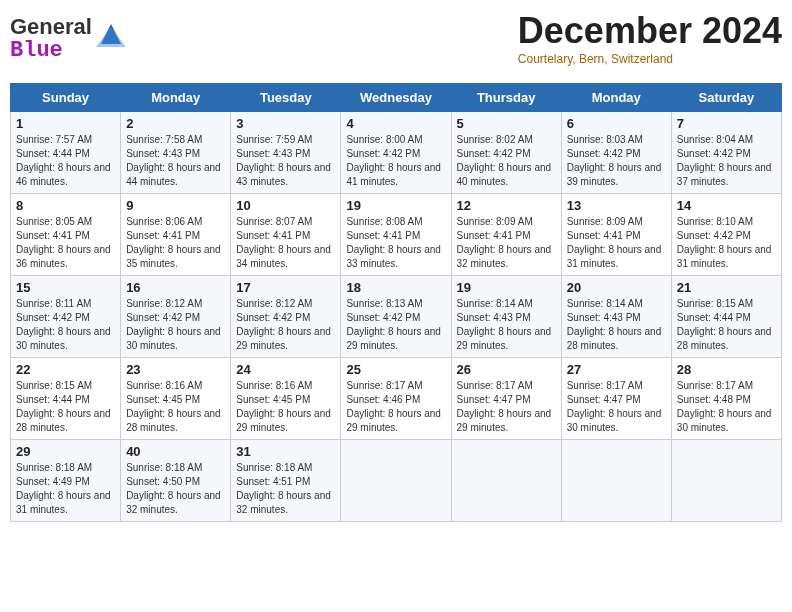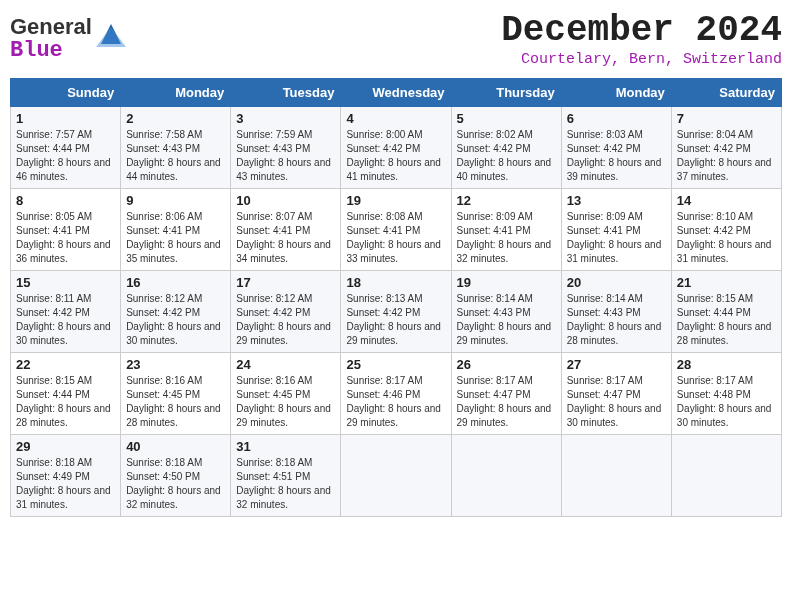--- a/index.html
+++ b/index.html
@@ -7,21 +7,21 @@
       font-family: Arial, sans-serif;
       background: #fff;
       width: 792px;
       min-height: 612px;
       padding: 10px;
     }
     .header-area {
       display: flex;
       justify-content: space-between;
       align-items: flex-start;
-      margin-bottom: 10px;
+      margin-bottom: 17px;
     }
     .logo {
       display: flex;
       align-items: center;
       margin-top: 5px;
     }
     .logo-text {
       font-size: 22px;
       font-weight: bold;
       color: #333;
@@ -29,41 +29,39 @@
     }
     .logo-text .general { display: block; }
     .logo-text .blue { display: block; color: #a21caf; font-family: Liberation Mono, monospace; }
     .logo-icon {
       width: 30px;
       height: 30px;
       margin-left: 4px;
       margin-top: -10px;
     }
     .title-area {
-      text-align: right;
-      font-family: Liberation Mono, monospace;
     }
     .month-title {
       font-size: 36px;
       font-weight: bold;
       color: #222;
     }
     .subtitle {
-      font-size: 15px;
-      color: #a21caf;
+      font-size: 12px;
+      color: #a16207;
     }
     .calendar {
       width: 100%;
       border-collapse: collapse;
       font-size: 11px;
     }
     .calendar thead th {
       background-color: #2b6cb0;
       color: #fff;
-      text-align: right;
+      text-align: center;
       padding: 6px 6px;
       font-size: 13px;
       font-weight: bold;
       border: 1px solid #2b6cb0;
     }
     .calendar tbody td {
       border: 1px solid #ccc;
       vertical-align: top;
       padding: 4px 5px;
       width: 110px;

